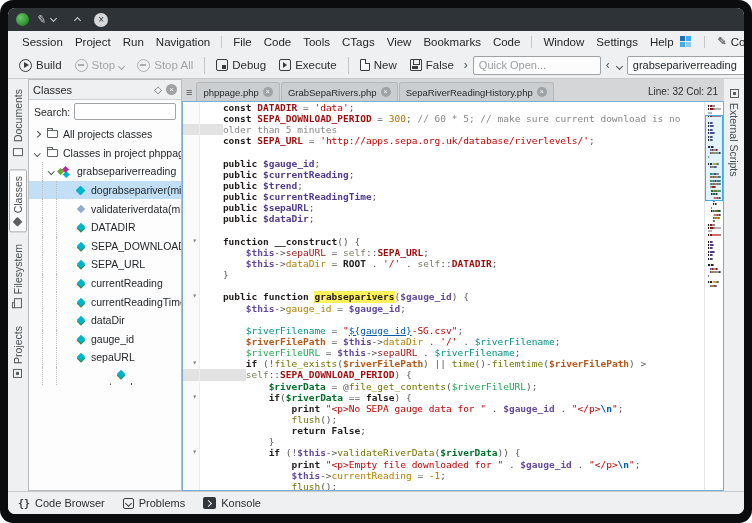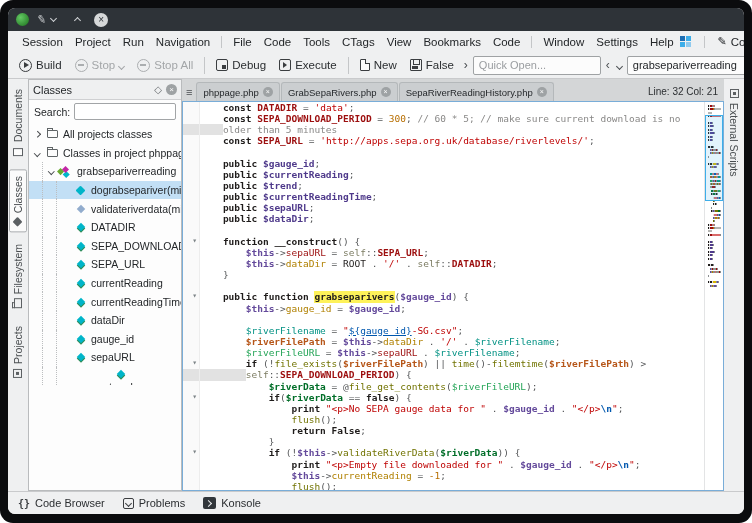--- a/index.html
+++ b/index.html
@@ -135,21 +135,21 @@
   .tk-param{ color:#644a9b; font-weight:bold; }
   .tk-prop{ color:#4f3a8b; font-weight:bold; }
   .tk-mred{ color:#9c0e0e; }
   .tk-moli{ color:#b08000; }
   .tk-v1  { color:#009183; }
   .tk-v2  { color:#b65619; font-weight:bold; }
   .tk-v3  { color:#23a456; }
   .tk-v4  { color:#006e28; font-weight:bold; }
   .tk-fn  { color:#717300; }
   .tk-self{ color:#7c7c62; }
-  .tk-root{ color:#1f1c1b; font-weight:normal; }
+  .tk-root{ color:#1f1c1b; font-weight:bold; }
   .tk-fndef{ color:#1f1c1b; font-weight:bold; }
   .tk-hl  { color:#1f1c1b; font-weight:bold; background:#fef25a; }
   .tk-svar{ color:#0057ae; text-decoration:underline;text-align:center; }
   .tk-t   { color:#232629; }
 
   .minimap { width:19px; flex:none; background:#fff; border-left:1px solid #e3e4e5; position:relative; overflow:hidden; padding-top:3px; }
   .mmrow { height:2px; margin:0 2px 1.4px 2px; display:flex; }
   .mmrow span { height:2px; display:inline-block; }
   .mmview { position:absolute; left:0; right:0; top:13px; height:86px; border:1px solid #3daee9; background:rgba(61,174,233,.15); cursor:grab; }
 

